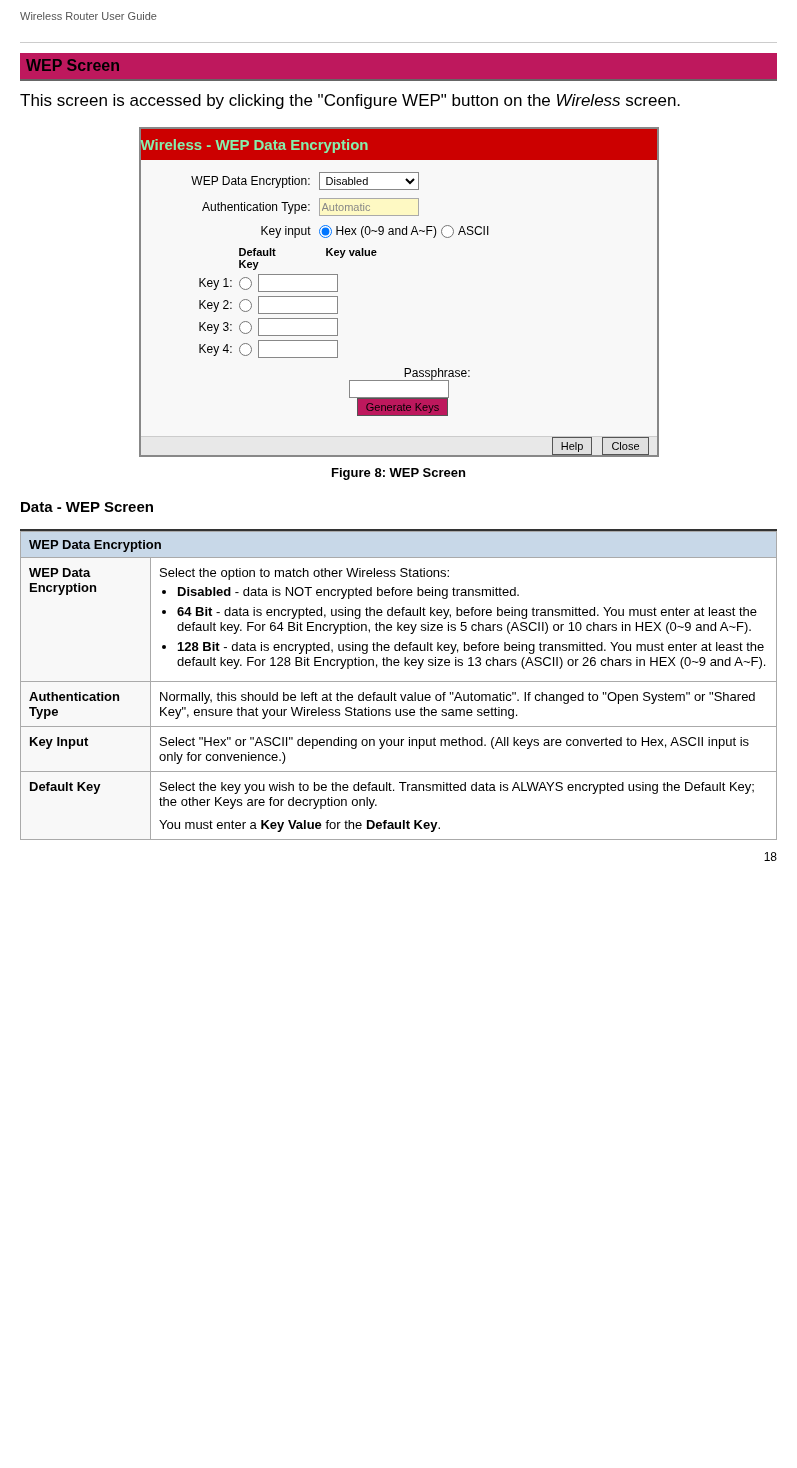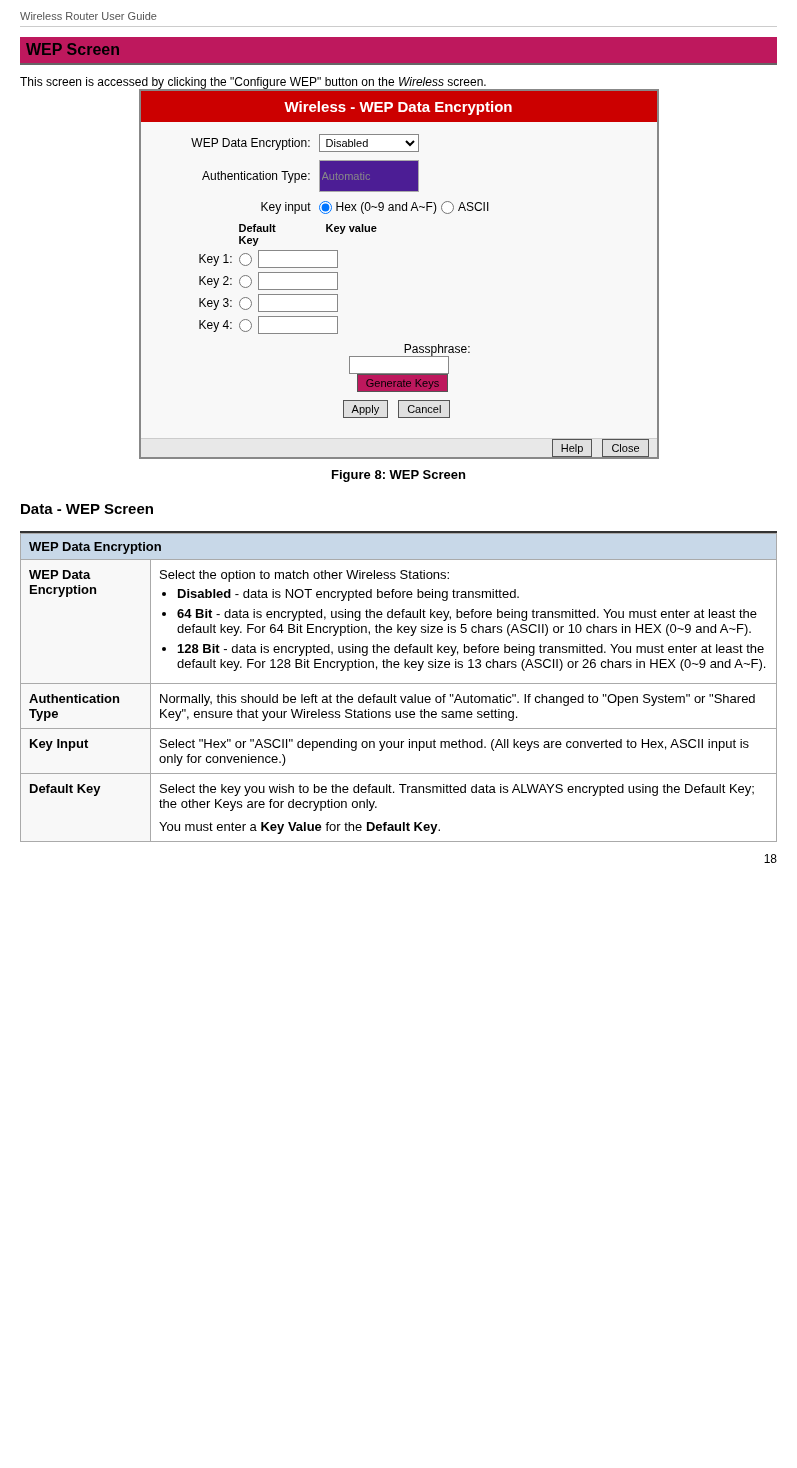--- a/index.html
+++ b/index.html
@@ -9,48 +9,49 @@
       color: #000;
       background: #fff;
       width: 797px;
       padding: 10px 20px 20px 20px;
     }
     .page-header {
       font-size: 11px;
       color: #555;
       margin-bottom: 10px;
       border-bottom: 1px solid #ccc;
-      padding-bottom: 4px;
+      padding-bottom: 20px;
     }
     .section-title {
       font-size: 16px;
       font-weight: bold;
       background: #be185d;
       padding: 4px 6px;
       margin-bottom: 10px;
       border-bottom: 2px solid #666;
     }
     .intro-text {
-      font-size: 12px;
+      margin-bottom: 16px;
+      font-size: 17px;
     }
     .intro-text em { font-style: italic; }
     
     .wep-screen-box {
       border: 2px solid #888;
       width: 520px;
       margin: 0 auto 8px auto;
       background: #f0f0f0;
       padding: 0;
     }
     .wep-screen-title {
       background: #cc0000;
-      color: #ffffff;
+      color: #86efac;
       font-weight: bold;
       font-size: 15px;
-      text-align: center;
+      text-align: left;
       padding: 7px 0;
     }
     .wep-screen-body {
       padding: 12px 18px;
       background: #f8f8f8;
     }
     .wep-form-row {
       display: flex;
       align-items: center;
       margin-bottom: 8px;
@@ -63,27 +64,27 @@
     }
     .wep-select, .wep-input {
       font-size: 11px;
       padding: 1px 2px;
       border: 1px solid #888;
       background: #fff;
     }
     .wep-select { width: 100px; }
     .wep-input { width: 80px; height: 18px; }
     .wep-input-disabled {
-      background: #4c1d95;
+      background: #fef9c3;
       color: #888;
       border: 1px solid #aaa;
       width: 100px;
       font-size: 11px;
       padding: 4px 2px;
-      height: 32px;
+      height: 18px;
     }
     .key-input-row {
       display: flex;
       align-items: center;
       margin-bottom: 8px;
     }
     .key-input-label {
       width: 160px;
       font-size: 12px;
       text-align: right;
@@ -286,24 +287,20 @@
       <input type="radio" name="defaultkey" style="margin-right: 6px;">
       <input type="text" class="wep-input" style="">
     </div>
 
     <div class="passphrase-row">
       <span class="passphrase-label">Passphrase:</span>
       <input type="text" class="wep-input" style="width: 100px;">
       <button class="btn-generate" style="margin-left:8px;">Generate Keys</button>
     </div>
 
-    <div class="wep-actions">
-      <button class="btn">Apply</button>
-      <button class="btn">Cancel</button>
-    </div>
   </div>
 
   <div class="wep-actions-bottom">
     <button class="btn">Help</button>
     <button class="btn">Close</button>
   </div>
 </div>
 
 <p class="figure-caption">Figure 8: WEP Screen</p>
 

